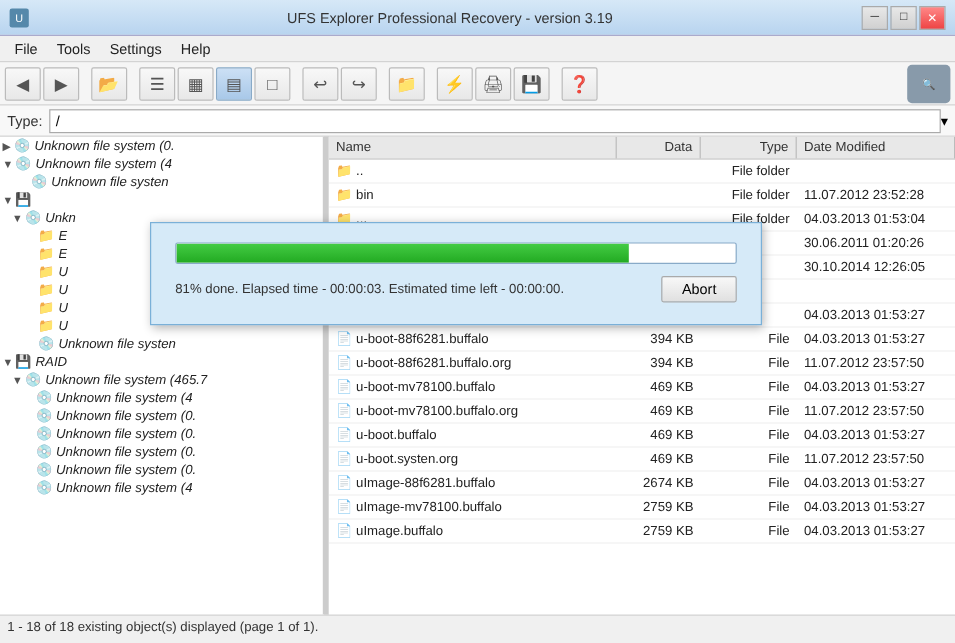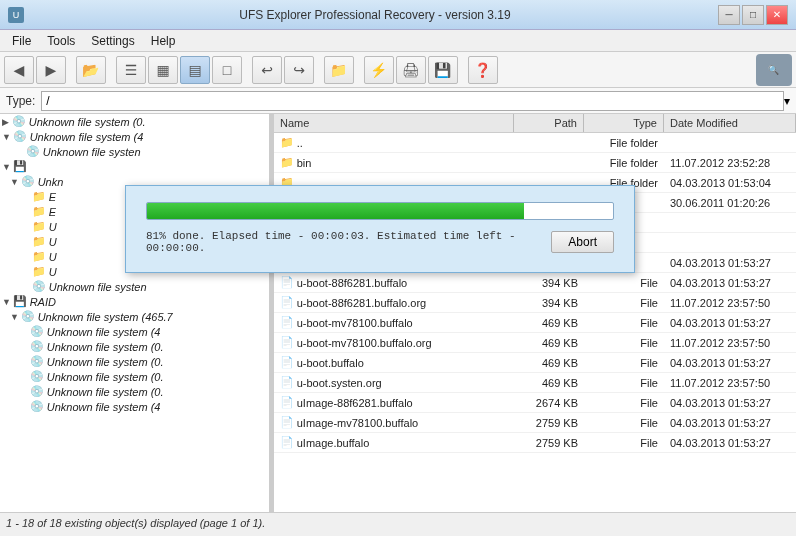--- a/index.html
+++ b/index.html
@@ -177,21 +177,20 @@
     
     #status-bar {
       height: 20px;
       background: #f0f0f0;
       border-top: 1px solid #ccc;
       display: flex;
       align-items: center;
       padding: 0 6px;
       font-size: 11px;
       color: #333;
-      font-style: italic;
     }
 
     
     #splitter {
       width: 4px;
       background: #ccc;
       cursor: col-resize;
     }
 
     
@@ -230,21 +229,20 @@
       width: 81%;
     }
     #dialog-status-row {
       display: flex;
       align-items: center;
       justify-content: space-between;
     }
     #dialog-status-text {
       font-size: 11px;
       color: #333;
-      font-family: Liberation Mono, monospace;
     }
     #abort-btn {
       padding: 3px 16px;
       background: linear-gradient(to bottom, #f8f8f8, #e0e0e0);
       border: 1px solid #aaa;
       font-size: 12px;
       cursor: pointer;
       border-radius: 2px;
     }
   </style>
@@ -400,21 +398,21 @@
         <span style="margin-right: 3px; font-size: 11px;">💿</span>
         <span class="tree-label" style="font-size: 11px; overflow: hidden; text-overflow: ellipsis;">Unknown file system (4</span>
       </div>
     </div>
 
   <div id="splitter"></div>
 
   <div id="file-pane">
     <div id="file-list-header">
       <div class="fh-col col-name">Name</div>
-      <div class="fh-col col-size">Path</div>
+      <div class="fh-col col-size">Data</div>
       <div class="fh-col col-type">Type</div>
       <div class="fh-col col-date">Date Modified</div>
     </div>
     <div id="file-rows-container">
     <div class="file-row">
           <div class="file-cell col-name" style="display: flex; align-items: center; width: 240px; min-width: 240px;">
             <span class="file-icon">📁</span>
             <span>..</span>
           </div>
           <div class="file-cell col-size" style="width: 70px; min-width: 70px; text-align: right;"></div>
@@ -448,20 +446,21 @@
           <div class="file-cell col-type" style="width: 80px; min-width: 80px;"></div>
           <div class="file-cell col-date">30.06.2011 01:20:26</div>
         </div>
         <div class="file-row">
           <div class="file-cell col-name" style="display: flex; align-items: center; width: 240px; min-width: 240px;">
             <span class="file-icon">📄</span>
             <span>...</span>
           </div>
           <div class="file-cell col-size" style="width: 70px; min-width: 70px; text-align: right;"></div>
           <div class="file-cell col-type" style="width: 80px; min-width: 80px;"></div>
+          <div class="file-cell col-date">30.10.2014 12:26:05</div>
         </div>
         <div class="file-row">
           <div class="file-cell col-name" style="display: flex; align-items: center; width: 240px; min-width: 240px;">
             <span class="file-icon">📄</span>
             <span>...</span>
           </div>
           <div class="file-cell col-size" style="width: 70px; min-width: 70px; text-align: right;"></div>
           <div class="file-cell col-type" style="width: 80px; min-width: 80px;"></div>
         </div>
         <div class="file-row">

